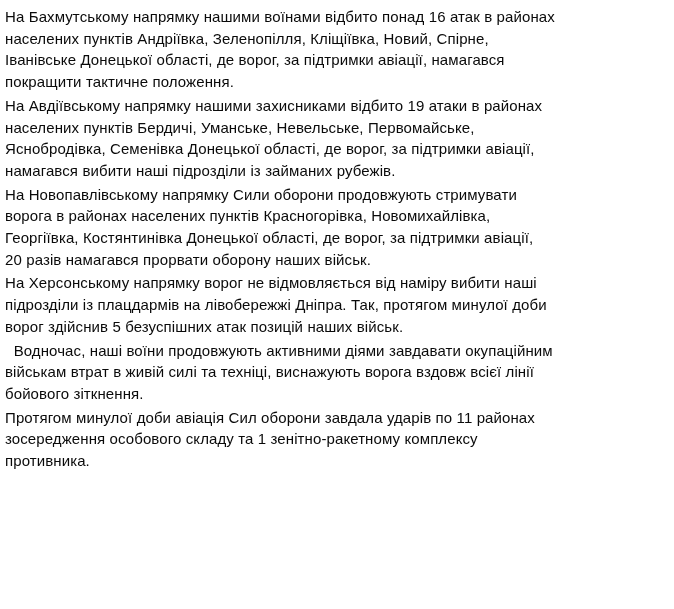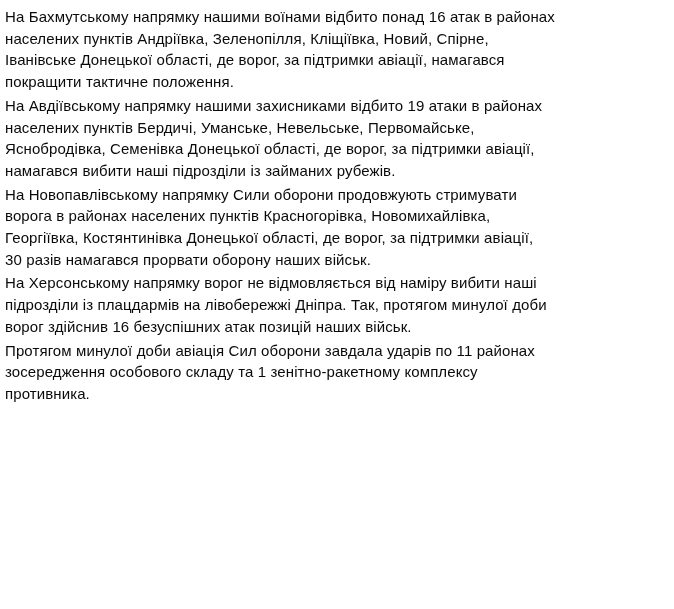--- a/index.html
+++ b/index.html
@@ -29,16 +29,17 @@
     word-spacing: 0.05px;
   }
 </style>
 </head>
 <body style="background: rgb(255, 255, 255); color: rgb(10, 10, 10);">
 
 <div class="post">
   <p>На Бахмутському напрямку нашими воїнами відбито понад 16 атак в районах населених пунктів Андріївка, Зеленопілля, Кліщіївка, Новий, Спірне, Іванівське Донецької області, де ворог, за підтримки авіації, намагався покращити тактичне положення.</p>
   <p>На Авдіївському напрямку нашими захисниками відбито 19 атаки в районах населених пунктів Бердичі, Уманське, Невельське, Первомайське, Яснобродівка, Семенівка Донецької області, де ворог, за підтримки авіації, намагався вибити наші підрозділи із займаних рубежів.</p>
   <p>На Новопавлівському напрямку Сили оборони продовжують стримувати ворога в районах населених пунктів Красногорівка, Новомихайлівка, Георгіївка, Костянтинівка Донецької області, де ворог, за підтримки авіації,
-30 разів намагався прорвати оборону наших військ.</p>
-  <p>На Херсонському напрямку ворог не відмовляється від наміру вибити наші підрозділи із плацдармів на лівобережжі Дніпра. Так, протягом минулої доби ворог здійснив 16 безуспішних атак позицій наших військ.</p>
+20 разів намагався прорвати оборону наших військ.</p>
+  <p>На Херсонському напрямку ворог не відмовляється від наміру вибити наші підрозділи із плацдармів на лівобережжі Дніпра. Так, протягом минулої доби ворог здійснив 5 безуспішних атак позицій наших військ.</p>
+  <p>&nbsp;&nbsp;Водночас, наші воїни продовжують активними діями завдавати окупаційним військам втрат в живій силі та техніці, виснажують ворога вздовж всієї лінії бойового зіткнення.</p>
   <p>Протягом минулої доби авіація Сил оборони завдала ударів по 11 районах зосередження особового складу та 1 зенітно-ракетному комплексу противника.</p>
 </div>
 
 </body></html>

